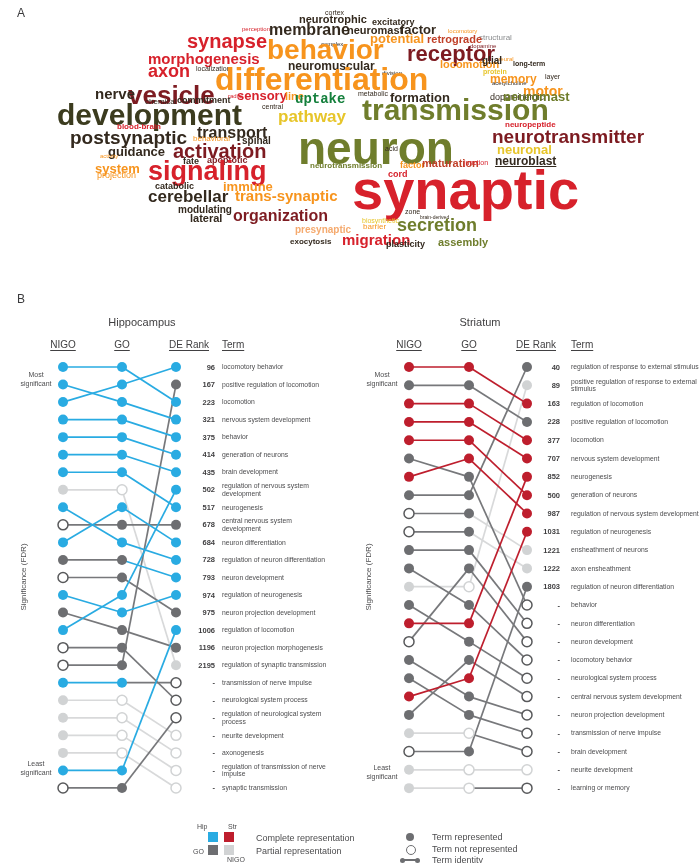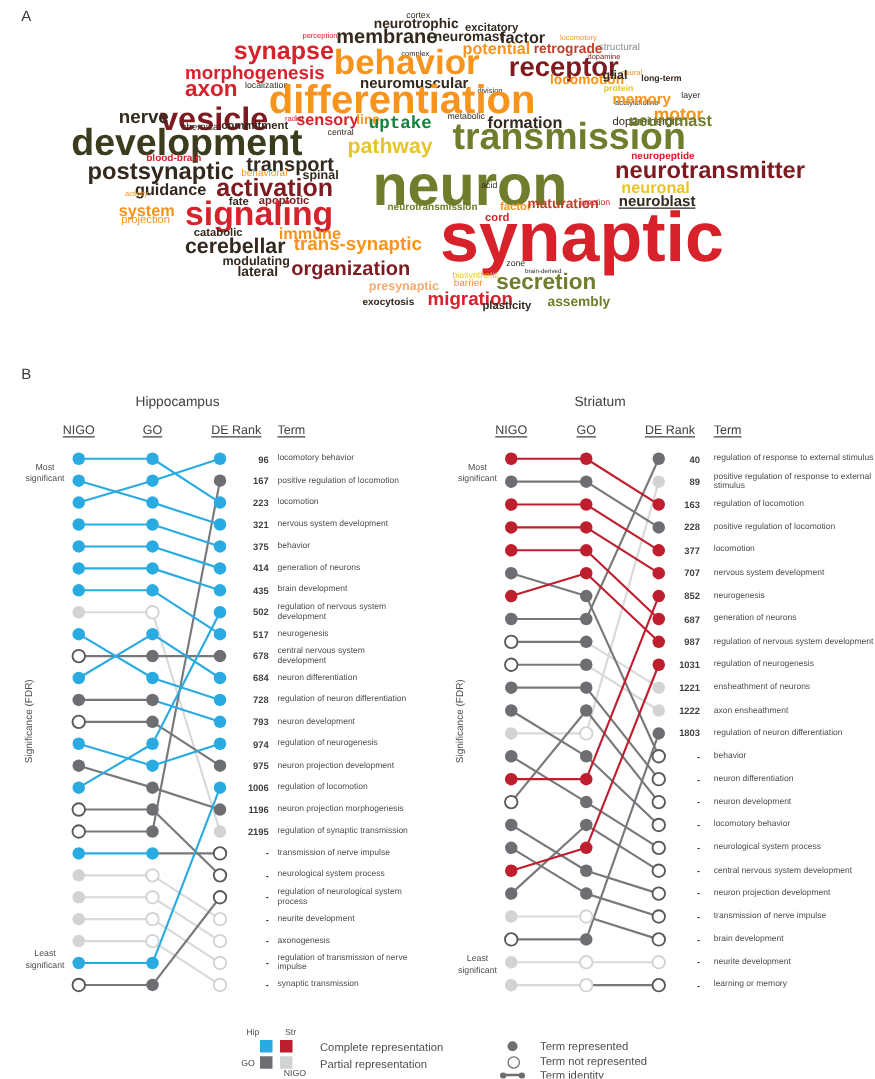--- a/index.html
+++ b/index.html
@@ -458,21 +458,21 @@
       <div class="rank" style="left: 524px; top: 400.12px;">163</div>
       <div class="term" style="left: 571px; top: 395.62px; width: 128px; height: 16px;">regulation of locomotion</div>
       <div class="rank" style="left: 524px; top: 418.43px;">228</div>
       <div class="term" style="left: 571px; top: 413.93px; width: 128px; height: 16px;">positive regulation of locomotion</div>
       <div class="rank" style="left: 524px; top: 436.74px;">377</div>
       <div class="term" style="left: 571px; top: 432.24px; width: 128px; height: 16px;">locomotion</div>
       <div class="rank" style="left: 524px; top: 455.05px;">707</div>
       <div class="term" style="left: 571px; top: 450.55px; width: 128px; height: 16px;">nervous system development</div>
       <div class="rank" style="left: 524px; top: 473.36px;">852</div>
       <div class="term" style="left: 571px; top: 468.86px; width: 128px; height: 16px;">neurogenesis</div>
-      <div class="rank" style="left: 524px; top: 491.67px;">687</div>
+      <div class="rank" style="left: 524px; top: 491.67px;">500</div>
       <div class="term" style="left: 571px; top: 487.17px; width: 128px; height: 16px;">generation of neurons</div>
       <div class="rank" style="left: 524px; top: 509.98px;">987</div>
       <div class="term" style="left: 571px; top: 505.48px; width: 128px; height: 16px;">regulation of nervous system development</div>
       <div class="rank" style="left: 524px; top: 528.29px;">1031</div>
       <div class="term" style="left: 571px; top: 523.79px; width: 128px; height: 16px;">regulation of neurogenesis</div>
       <div class="rank" style="left: 524px; top: 546.6px;">1221</div>
       <div class="term" style="left: 571px; top: 542.1px; width: 128px; height: 16px;">ensheathment of neurons</div>
       <div class="rank" style="left: 524px; top: 564.91px;">1222</div>
       <div class="term" style="left: 571px; top: 560.41px; width: 128px; height: 16px;">axon ensheathment</div>
       <div class="rank" style="left: 524px; top: 583.22px;">1803</div>

